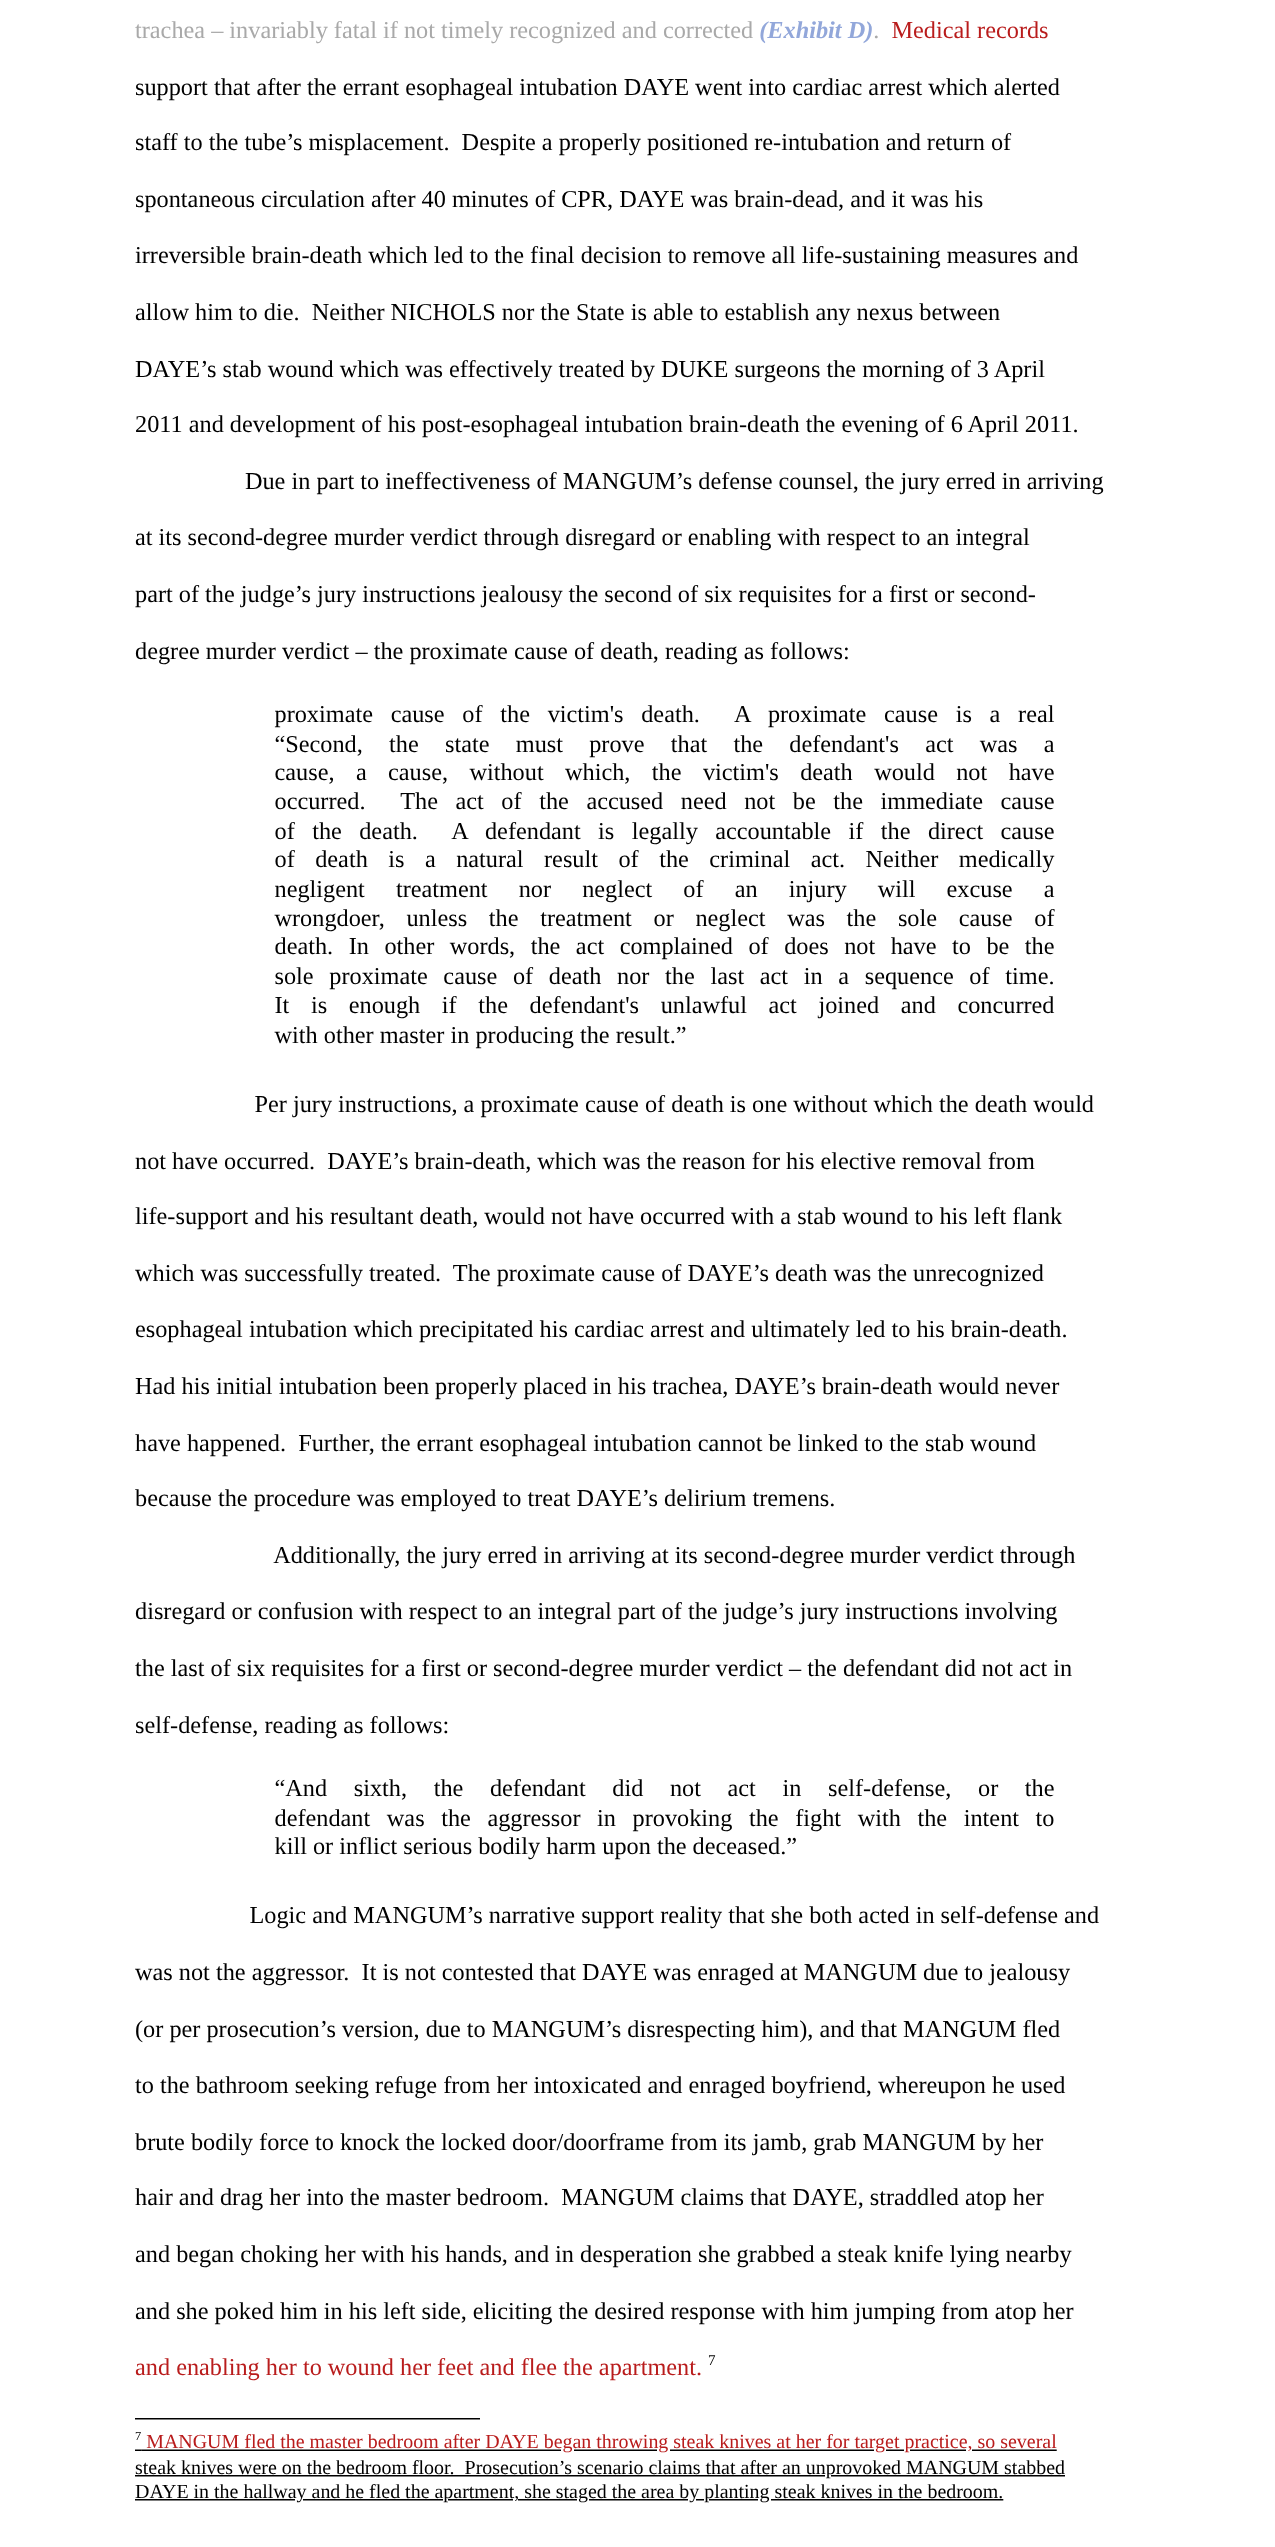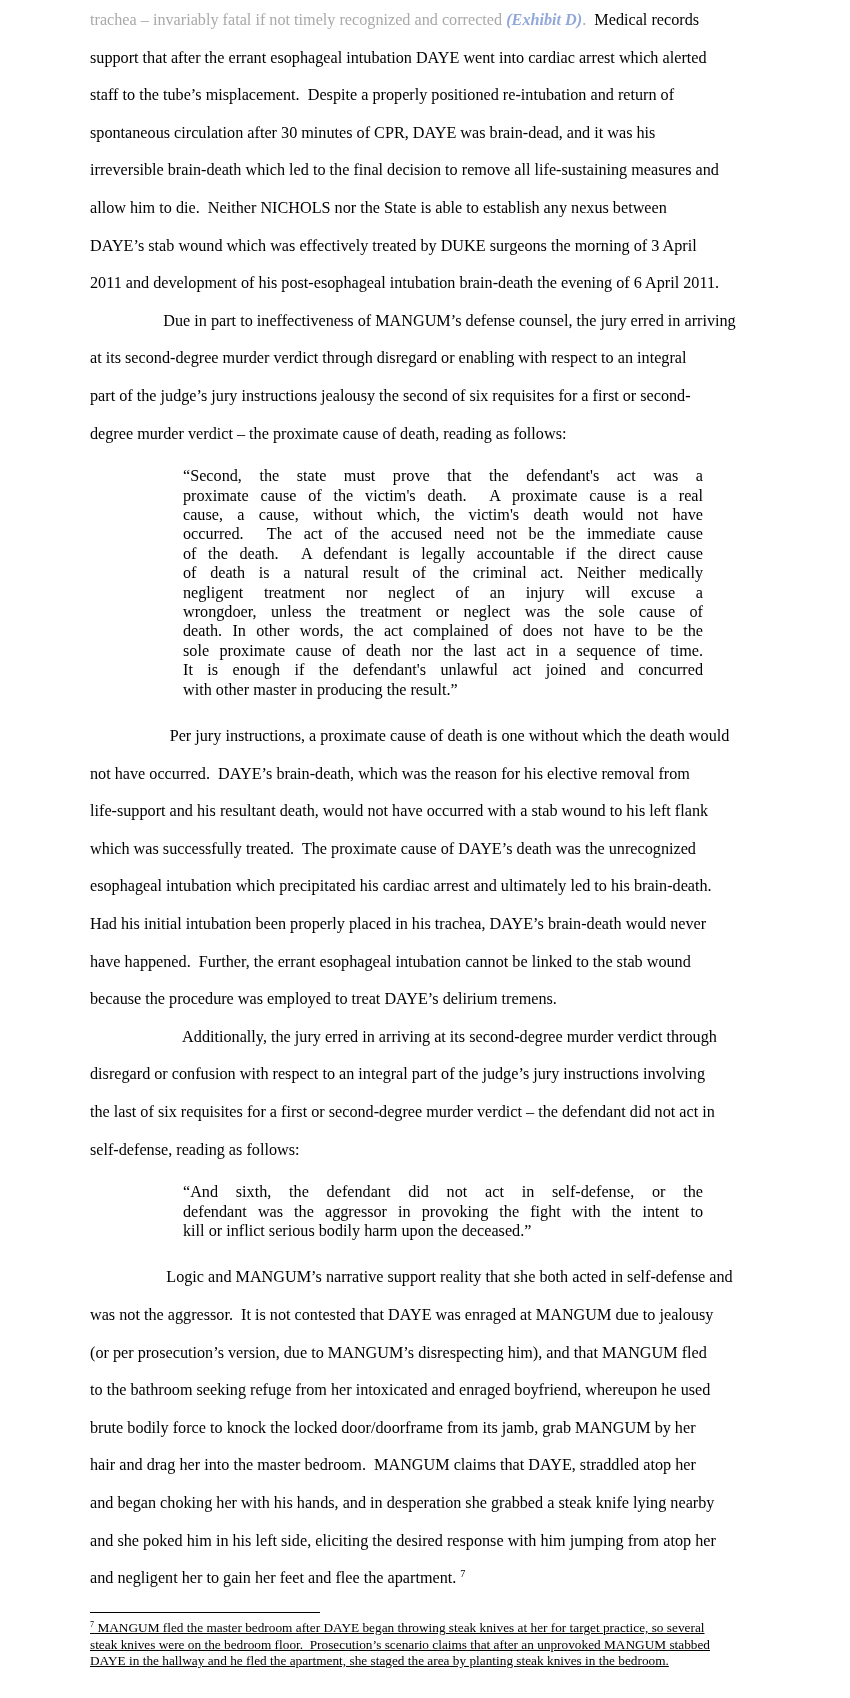--- a/index.html
+++ b/index.html
@@ -21,21 +21,21 @@
   .quote{
     margin:14px 59px 18px 93px;
   }
   .quote .line{
     line-height:19.4px;
     font-size:16.2px;
     text-align:justify;
     text-align-last:justify;
   }
   .quote .line:last-child{text-align-last:left;}
-  .seg-normal{color:#000000;}
+  .seg-normal{color:#b91c1c;}
   .seg-faded{}
   .seg-exhibit{font-weight:bold;font-style:italic;}
   sup.seg-sup{font-size:0.62em;line-height:0;}
   .footnote{
     position:absolute;
     left:90px;right:88px;top:1612px;text-decoration:underline;
   }
   .footnote-rule{
     width:230px;height:0;
     border-top:1px solid #000;
@@ -49,35 +49,35 @@
 </style>
 </head>
 <body>
 
 <div class="page">
   <div class="content" id="doc-content">
       <div class="para">
         <div class="line"><span class="seg-faded" style="color: rgb(169, 169, 169); margin-top: 20px;">trachea – invariably fatal if not timely recognized and corrected </span><span class="seg-exhibit" style="color: rgb(146, 167, 218);">(Exhibit D)</span><span class="seg-faded" style="color: rgb(169, 169, 169);">.</span><span class="seg-normal">&nbsp; Medical records</span></div>
         <div class="line">support that after the errant esophageal intubation DAYE went into cardiac arrest which alerted</div>
         <div class="line">staff to the tube’s misplacement.&nbsp; Despite a properly positioned re-intubation and return of</div>
-        <div class="line">spontaneous circulation after 30 minutes of CPR, DAYE was brain-dead, and it was his</div>
+        <div class="line">spontaneous circulation after 40 minutes of CPR, DAYE was brain-dead, and it was his</div>
         <div class="line">irreversible brain-death which led to the final decision to remove all life-sustaining measures and</div>
         <div class="line">allow him to die.&nbsp; Neither NICHOLS nor the State is able to establish any nexus between</div>
         <div class="line">DAYE’s stab wound which was effectively treated by DUKE surgeons the morning of 3 April</div>
         <div class="line">2011 and development of his post-esophageal intubation brain-death the evening of 6 April 2011.</div>
       </div>
       <div class="para indent">
         <div class="line">Due in part to ineffectiveness of MANGUM’s defense counsel, the jury erred in arriving</div>
         <div class="line">at its second-degree murder verdict through disregard or enabling with respect to an integral</div>
         <div class="line">part of the judge’s jury instructions jealousy the second of six requisites for a first or second-</div>
         <div class="line">degree murder verdict – the proximate cause of death, reading as follows:</div>
       </div>
       <div class="quote">
+        <div class="line">proximate cause of the victim's death.&nbsp; A proximate cause is a real</div>
         <div class="line">“Second, the state must prove that the defendant's act was a</div>
-        <div class="line">proximate cause of the victim's death.&nbsp; A proximate cause is a real</div>
         <div class="line">cause, a cause, without which, the victim's death would not have</div>
         <div class="line">occurred.&nbsp; The act of the accused need not be the immediate cause</div>
         <div class="line">of the death.&nbsp; A defendant is legally accountable if the direct cause</div>
         <div class="line">of death is a natural result of the criminal act. Neither medically</div>
         <div class="line">negligent treatment nor neglect of an injury will excuse a</div>
         <div class="line">wrongdoer, unless the treatment or neglect was the sole cause of</div>
         <div class="line">death. In other words, the act complained of does not have to be the</div>
         <div class="line">sole proximate cause of death nor the last act in a sequence of time.</div>
         <div class="line">It is enough if the defendant's unlawful act joined and concurred</div>
         <div class="line">with other master in producing the result.”</div>
@@ -105,21 +105,21 @@
       </div>
       <div class="para indent">
         <div class="line">Logic and MANGUM’s narrative support reality that she both acted in self-defense and</div>
         <div class="line">was not the aggressor.&nbsp; It is not contested that DAYE was enraged at MANGUM due to jealousy</div>
         <div class="line">(or per prosecution’s version, due to MANGUM’s disrespecting him), and that MANGUM fled</div>
         <div class="line">to the bathroom seeking refuge from her intoxicated and enraged boyfriend, whereupon he used</div>
         <div class="line">brute bodily force to knock the locked door/doorframe from its jamb, grab MANGUM by her</div>
         <div class="line">hair and drag her into the master bedroom.&nbsp; MANGUM claims that DAYE, straddled atop her</div>
         <div class="line">and began choking her with his hands, and in desperation she grabbed a steak knife lying nearby</div>
         <div class="line">and she poked him in his left side, eliciting the desired response with him jumping from atop her</div>
-        <div class="line"><span class="seg-normal">and negligent her to gain her feet and flee the apartment. </span><sup class="seg-sup">7</sup></div>
+        <div class="line"><span class="seg-normal">and enabling her to wound her feet and flee the apartment. </span><sup class="seg-sup">7</sup></div>
       </div>
     </div>
   <div class="footnote">
     <div class="footnote-rule"></div>
     <div id="footnote-lines">
         <div class="line"><sup class="seg-sup">7</sup><span class="seg-normal"> MANGUM fled the master bedroom after DAYE began throwing steak knives at her for target practice, so several</span></div>
         <div class="line">steak knives were on the bedroom floor.&nbsp; Prosecution’s scenario claims that after an unprovoked MANGUM stabbed</div>
         <div class="line">DAYE in the hallway and he fled the apartment, she staged the area by planting steak knives in the bedroom.</div>
       </div>
   </div>

